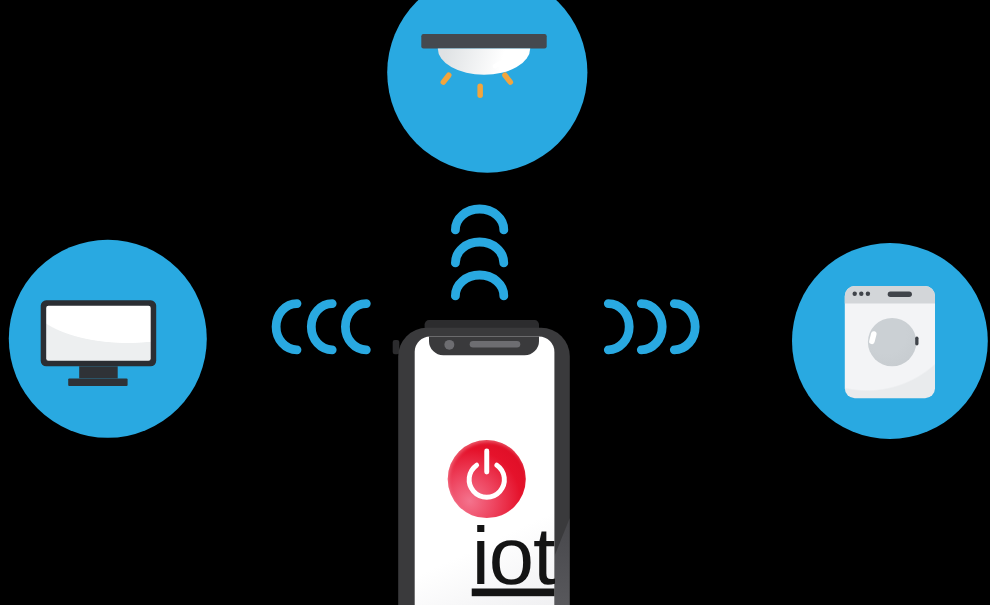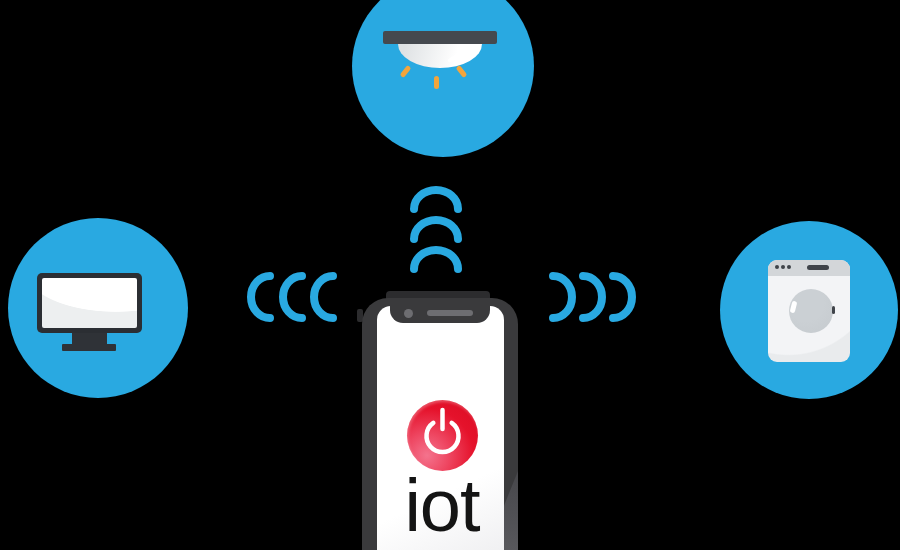--- a/index.html
+++ b/index.html
@@ -67,22 +67,22 @@
   #phone-screen { left: 377px; top: 306px; width: 127px; height: 244px; border-radius: 14px 14px 0 0;
                 background: linear-gradient(155deg, var(--screen-white) 72%, var(--screen-shade) 100%); }
   #phone-notch { left: 390px; top: 306px; width: 100px; height: 17px; border-radius: 0 0 13px 13px; background: var(--phone-body); }
   #camera  { left: 404px; top: 309px; width: 9px; height: 9px; border-radius: 50%; background: var(--camera-gray); }
   #speaker { left: 427px; top: 310px; width: 46px; height: 6px; border-radius: 3px; background: var(--camera-gray); }
   #power-badge { left: 407px; top: 400px; width: 71px; height: 71px; border-radius: 50%;
                 background: radial-gradient(circle at 28% 78%, var(--power-pink) 0%, #ee4560 30%, var(--power-red) 62%, var(--power-red-deep) 100%);
                 box-shadow: inset 1px 2px 3px rgba(255,255,255,.28); }
   #power-glyph { position: absolute; left: 407px; top: 400px; width: 71px; height: 71px; }
   #power-glyph path { fill: none; stroke: var(--power-glyph); stroke-width: 4.5; stroke-linecap: round; }
-  #iot-label { left: 380px; top: 469px; width: 124px; text-align: center;
-                font-size: 74px; line-height: 1; font-weight: 400; color: var(--label-black); letter-spacing: -1px; }
+  #iot-label { left: 380px; top: 469px; width: 124px; text-align: right;
+                font-size: 74px; line-height: 1; font-weight: 400; color: var(--label-black); letter-spacing: -1px; text-decoration: underline; }
 </style>
 </head>
 <body>
 
 <div class="scene">
 
   <div class="circle" id="circle-top"></div>
   <div>
     <div class="abs" id="light-bar"></div>
     <div class="abs" id="light-dome"></div>

